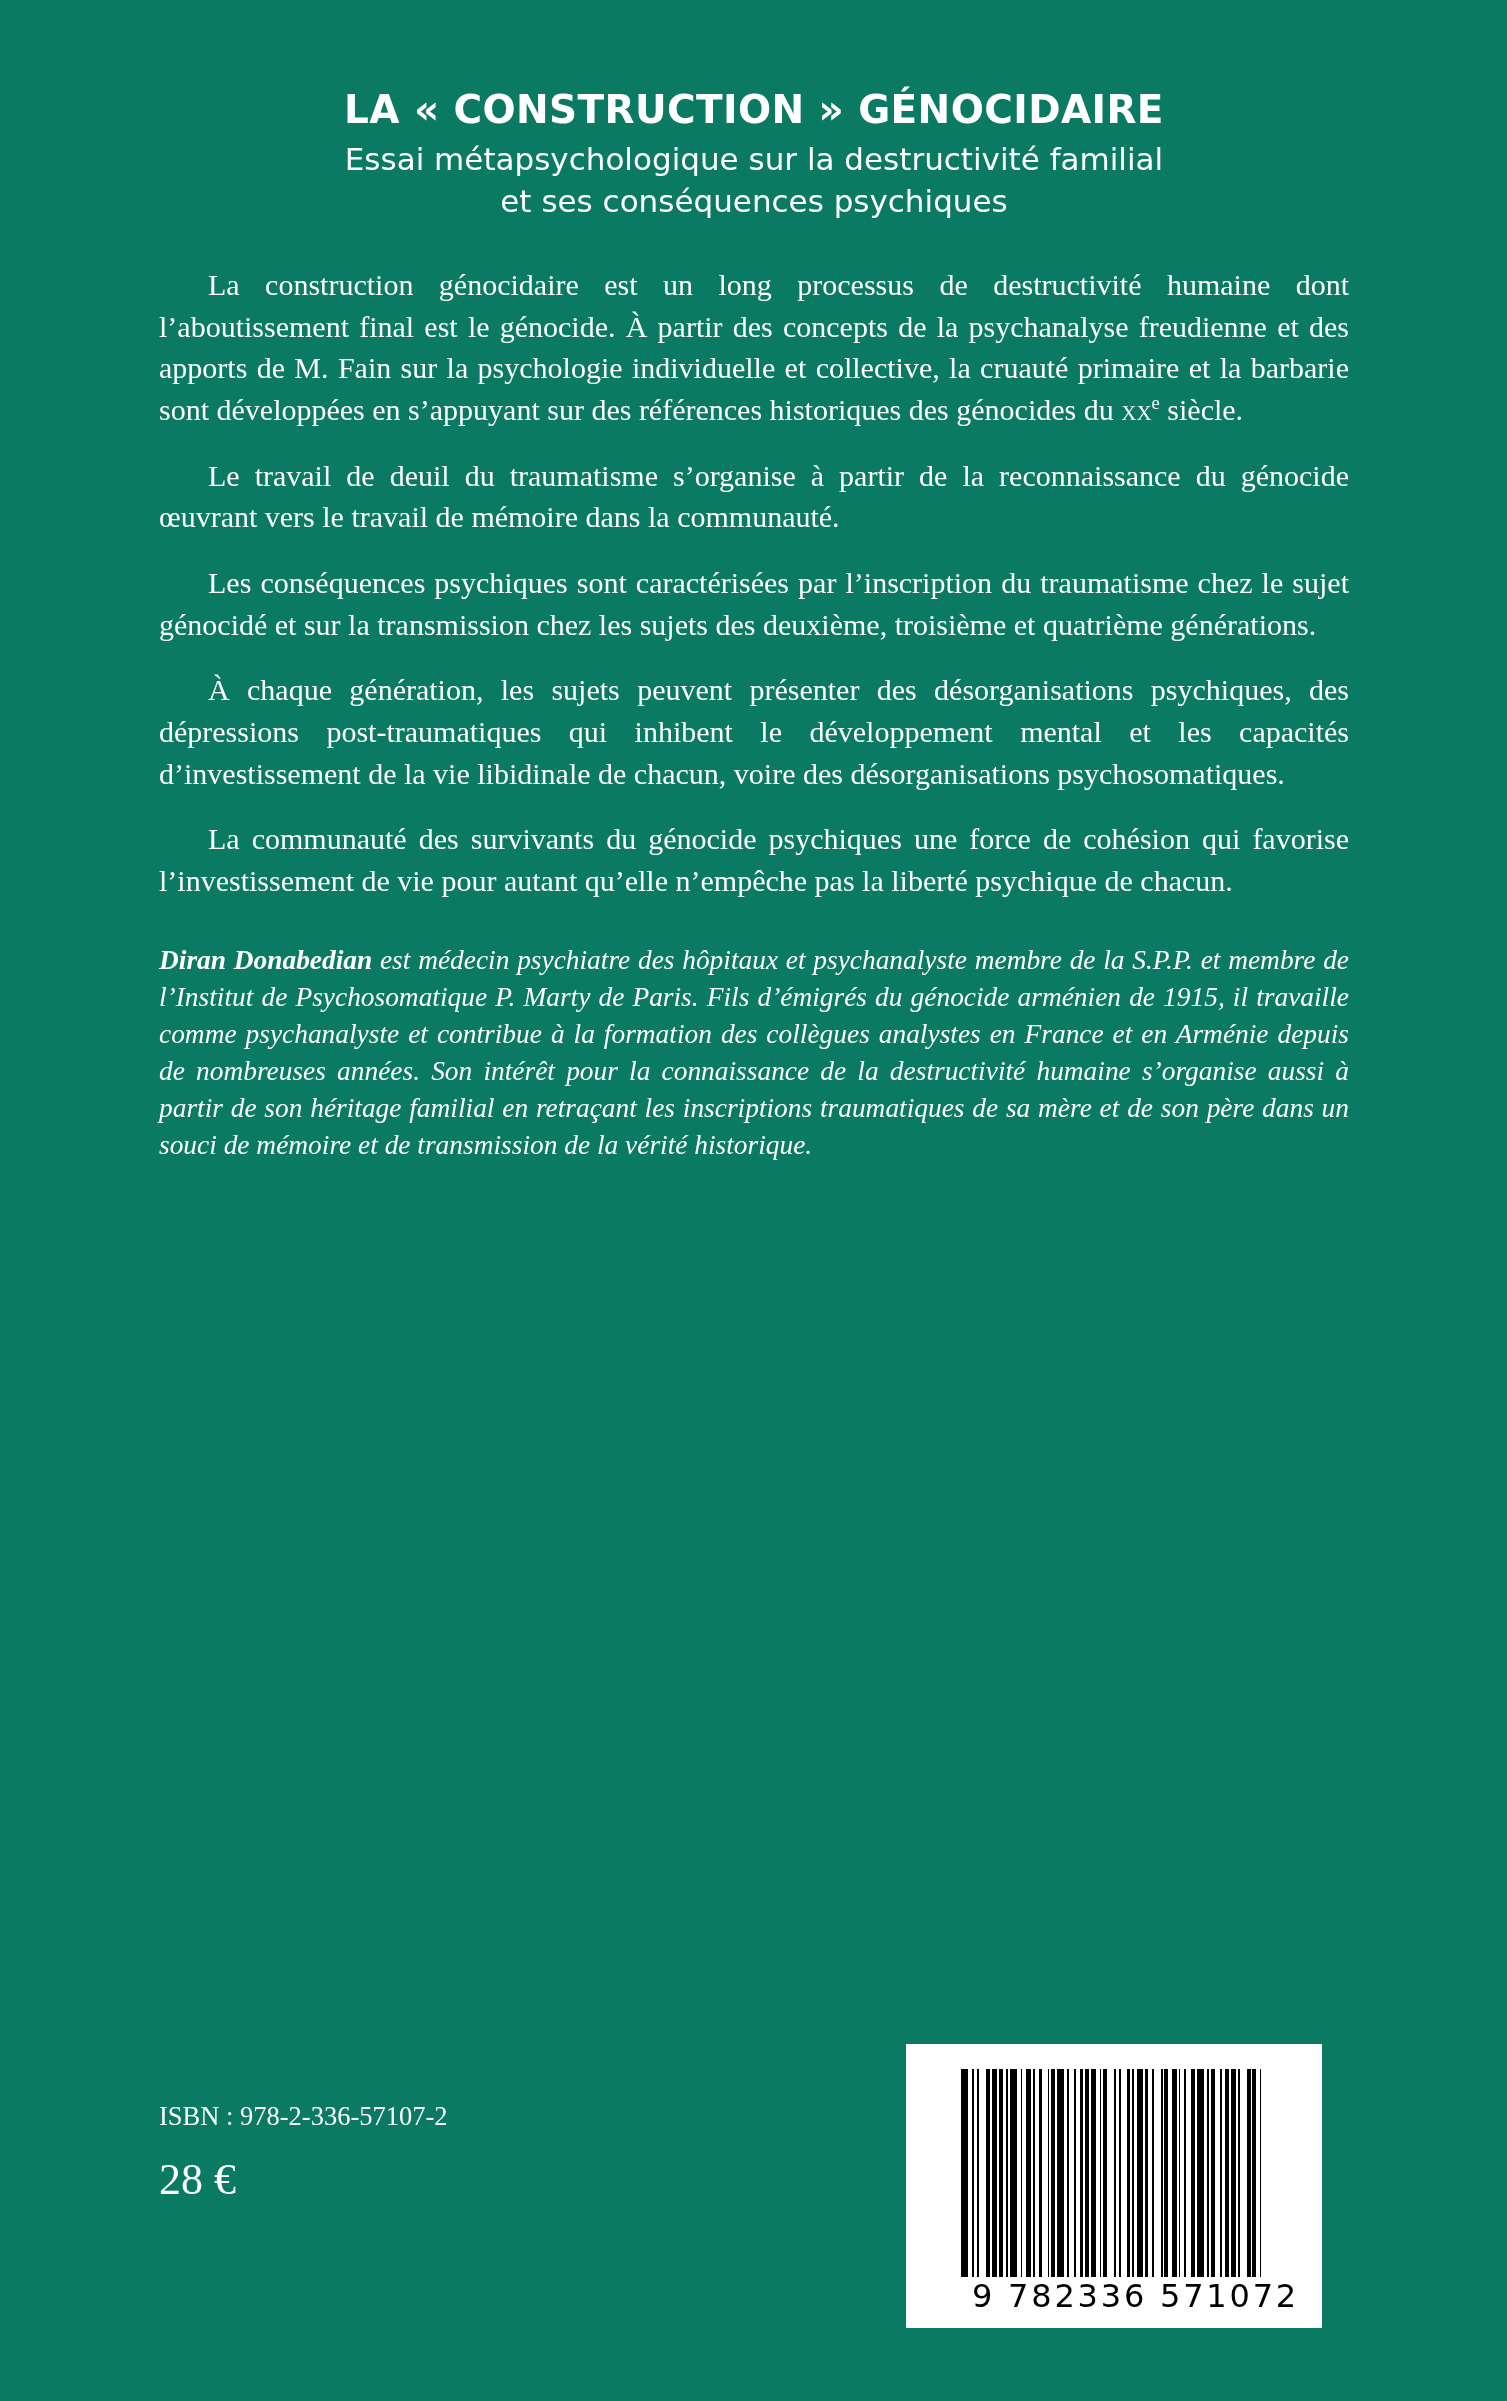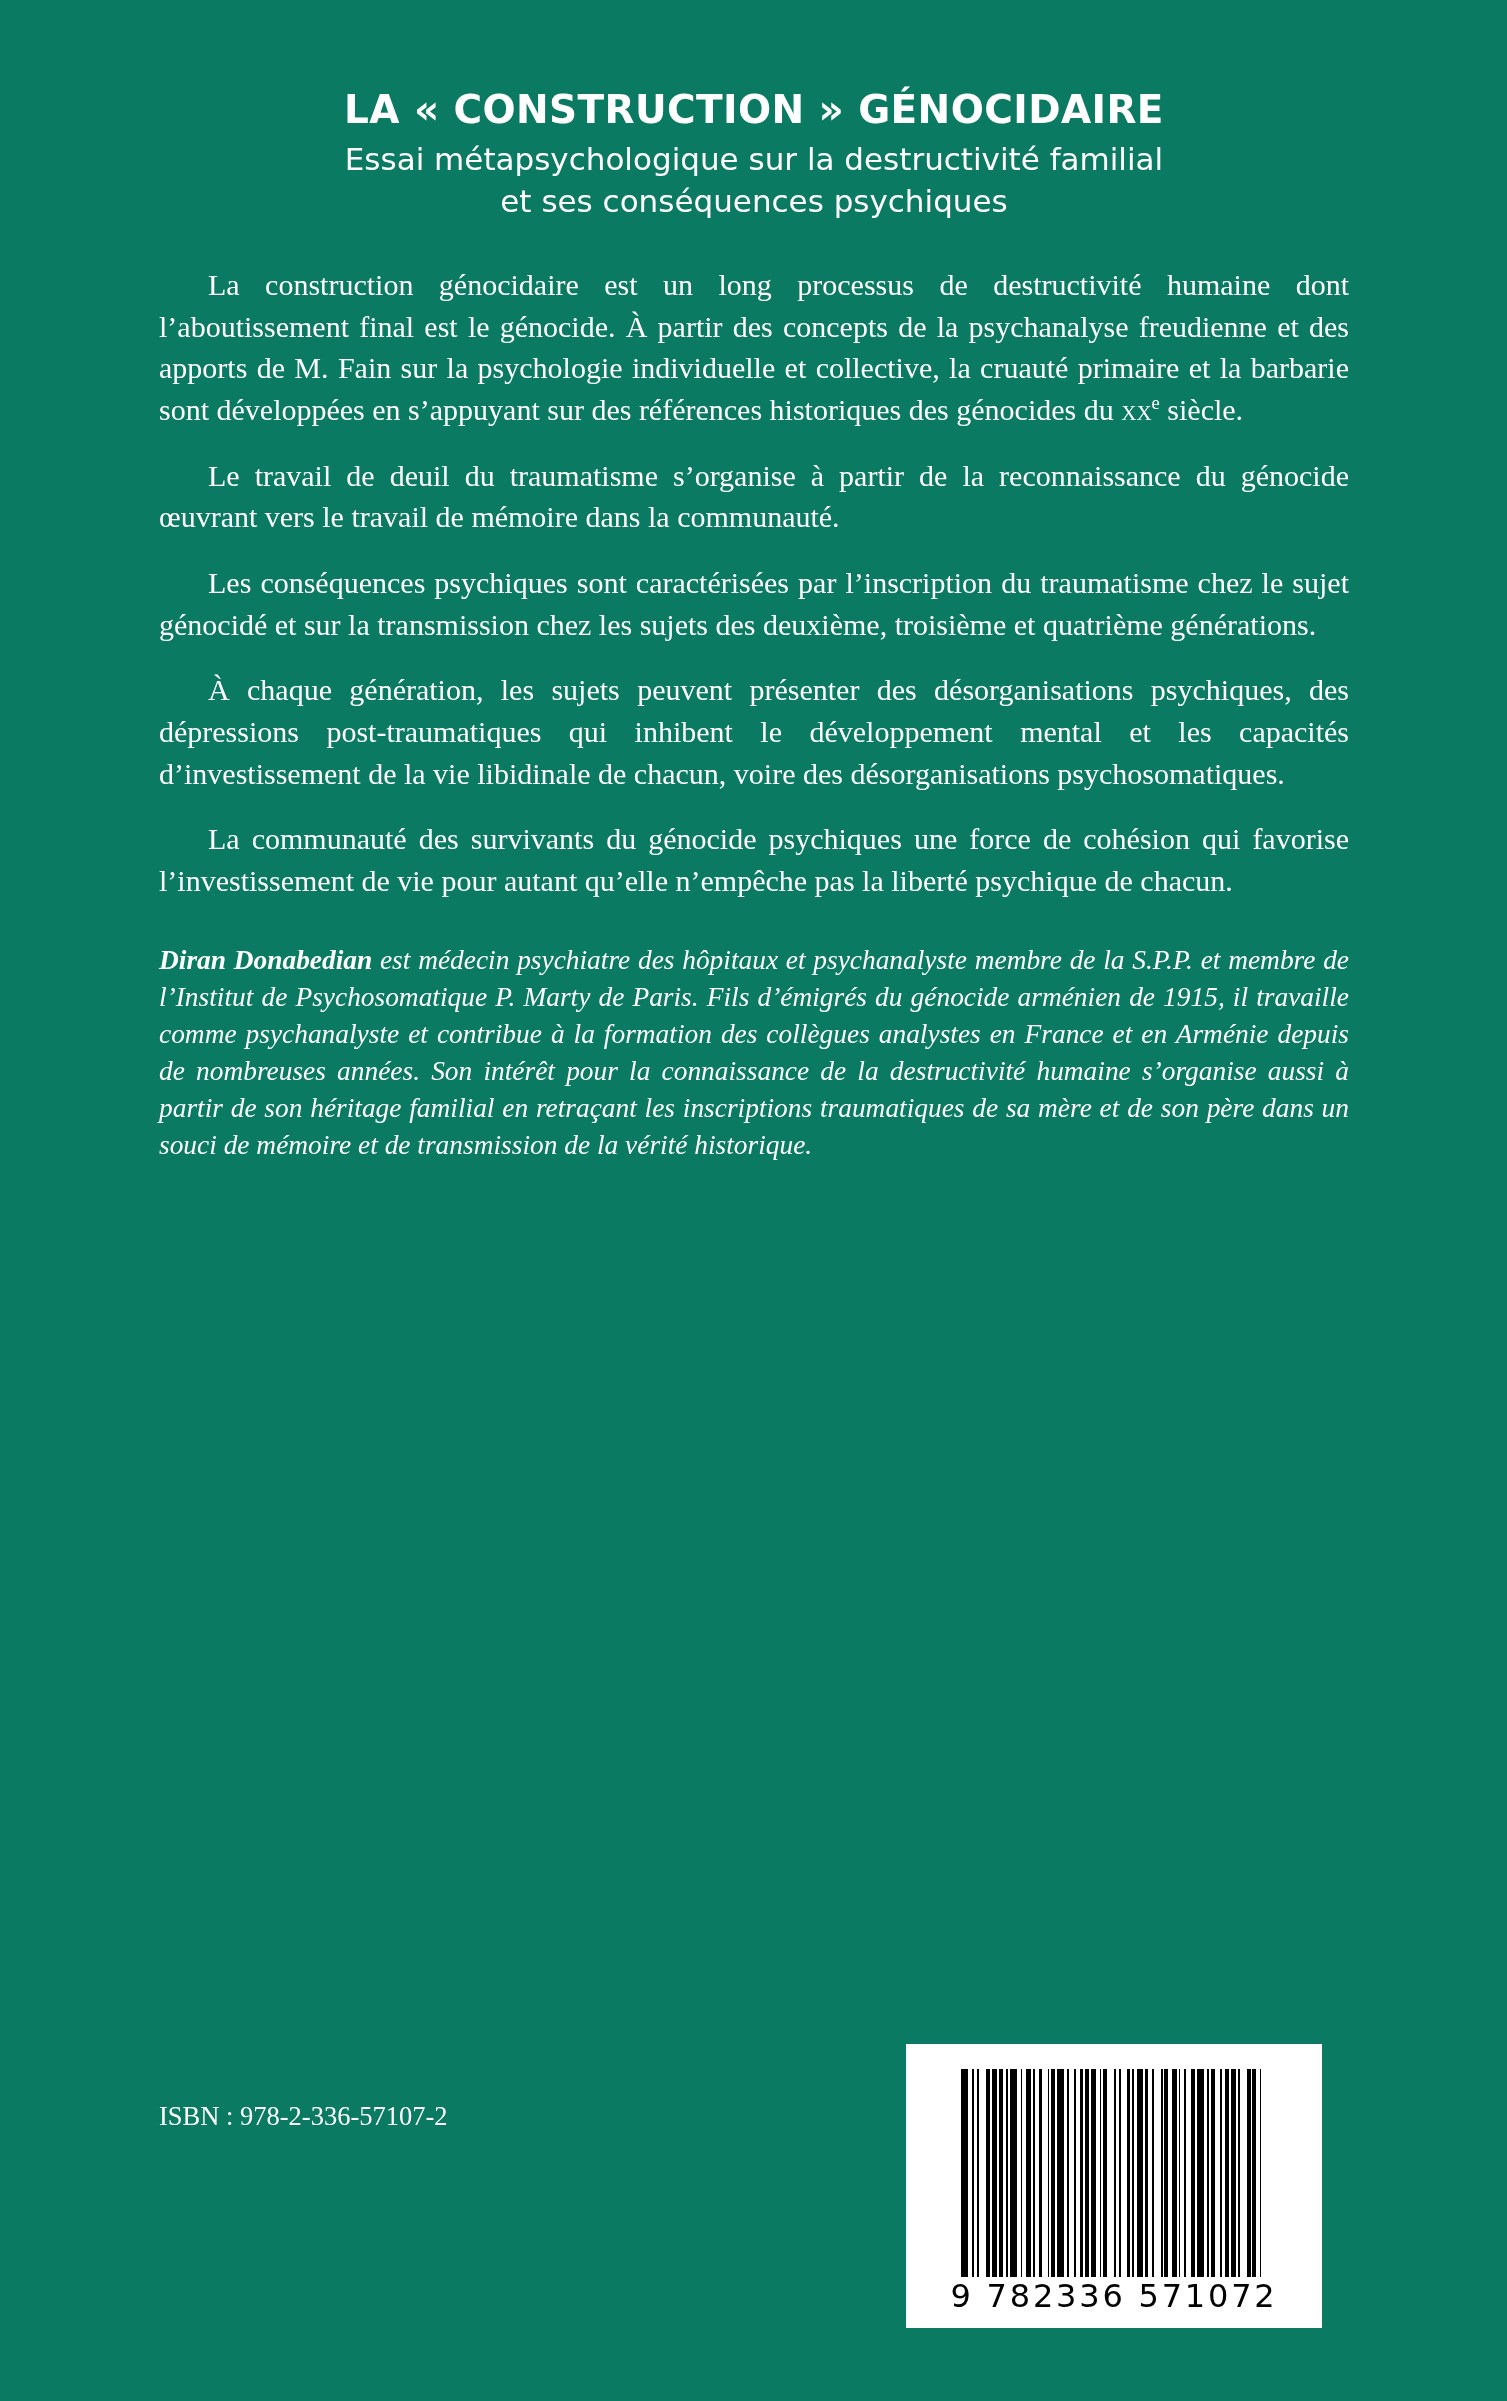--- a/index.html
+++ b/index.html
@@ -144,21 +144,21 @@
     gap: 0;
   }
   .bars i {
     display: block;
     background: #000000;
   }
   .barcode-digits {
     font-family: "DejaVu Sans", sans-serif;
     font-size: 32px;
     color: #000000;
-    text-align: center;
+    text-align: right;
     letter-spacing: 2.8px;
     margin-top: 0;
     white-space: nowrap;
   }
 </style>
 </head>
 <body>
 
 <div class="page">
 
@@ -178,20 +178,21 @@
     <p>La communauté des survivants du génocide psychiques une force de cohésion qui favorise l’investissement de vie pour autant qu’elle n’empêche pas la liberté psychique de chacun.</p>
   </div>
 
   <div class="bio">
     <p><span class="author-name">Diran Donabedian</span><span> est médecin psychiatre des hôpitaux et psychanalyste membre de la S.P.P. et membre de l’Institut de Psychosomatique P. Marty de Paris. Fils d’émigrés du génocide arménien de 1915, il travaille comme psychanalyste et contribue à la formation des collègues analystes en France et en Arménie depuis de nombreuses années. Son intérêt pour la connaissance de la destructivité humaine s’organise aussi à partir de son héritage familial en retraçant les inscriptions traumatiques de sa mère et de son père dans un souci de mémoire et de transmission de la vérité historique.</span></p>
   </div>
 
 
   <div class="footer-left">
     <p class="isbn">ISBN : 978-2-336-57107-2</p>
+    <p class="price">28 €</p>
   </div>
 
   <div class="barcode-box">
     <div class="bars" id="barcode-bars">
         <i style="width: 7.2px;"></i>
         <i style="width: 3.6px; background: transparent;"></i>
         <i style="width: 1.8px;"></i>
         <i style="width: 3.6px; background: transparent;"></i>
         <i style="width: 1.8px;"></i>
         <i style="width: 7.2px; background: transparent;"></i>

